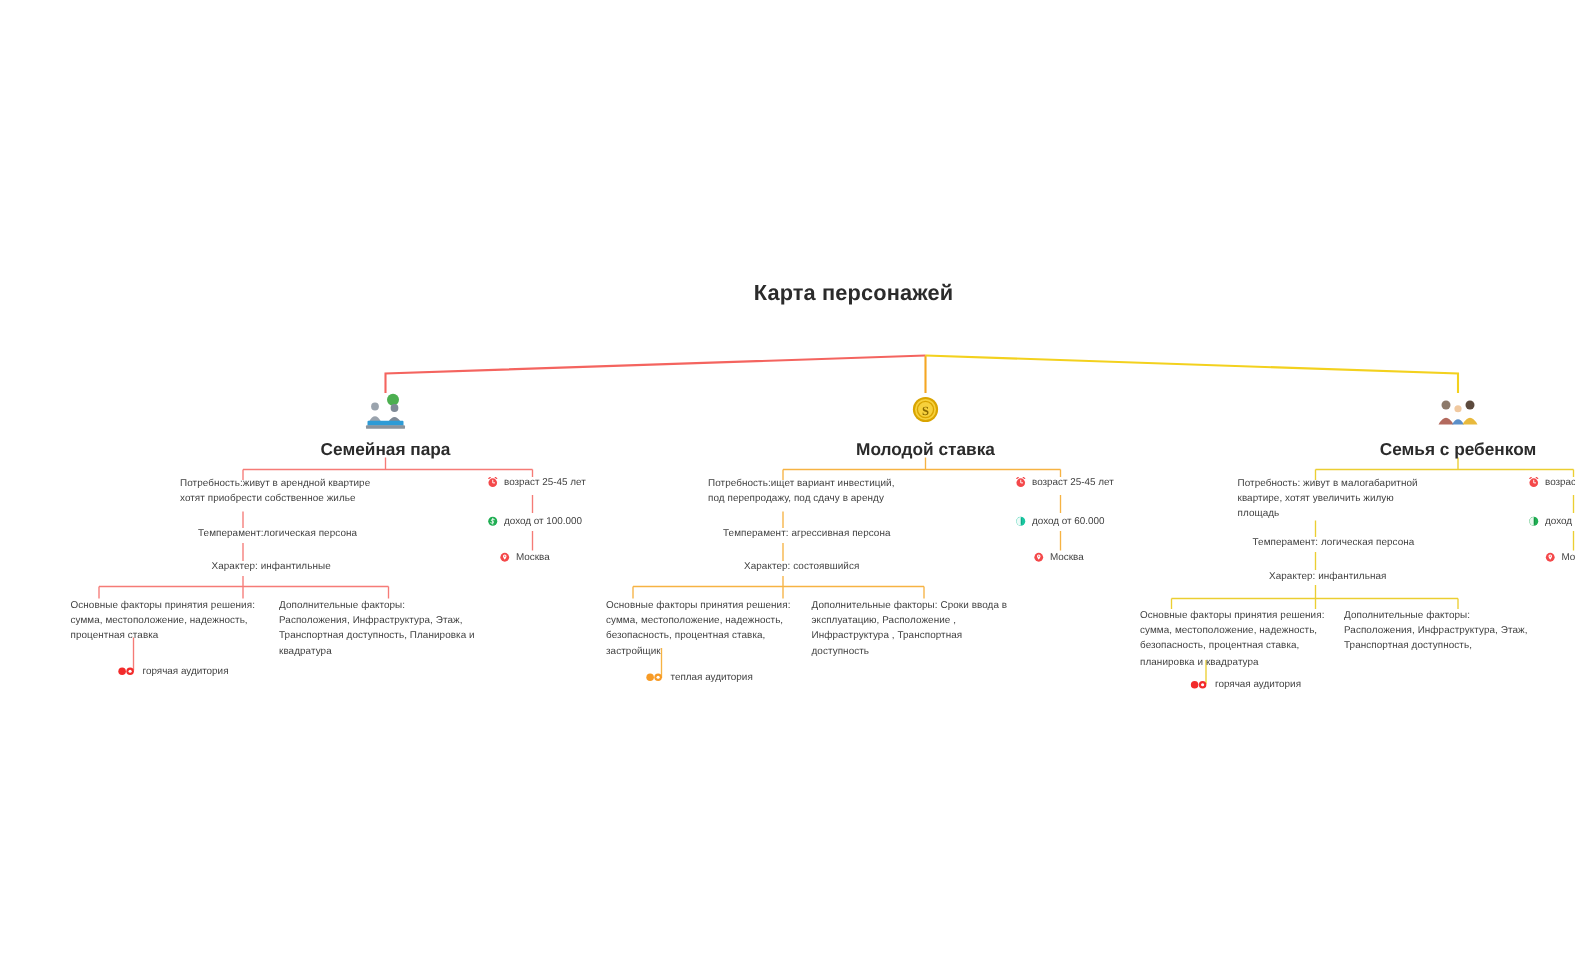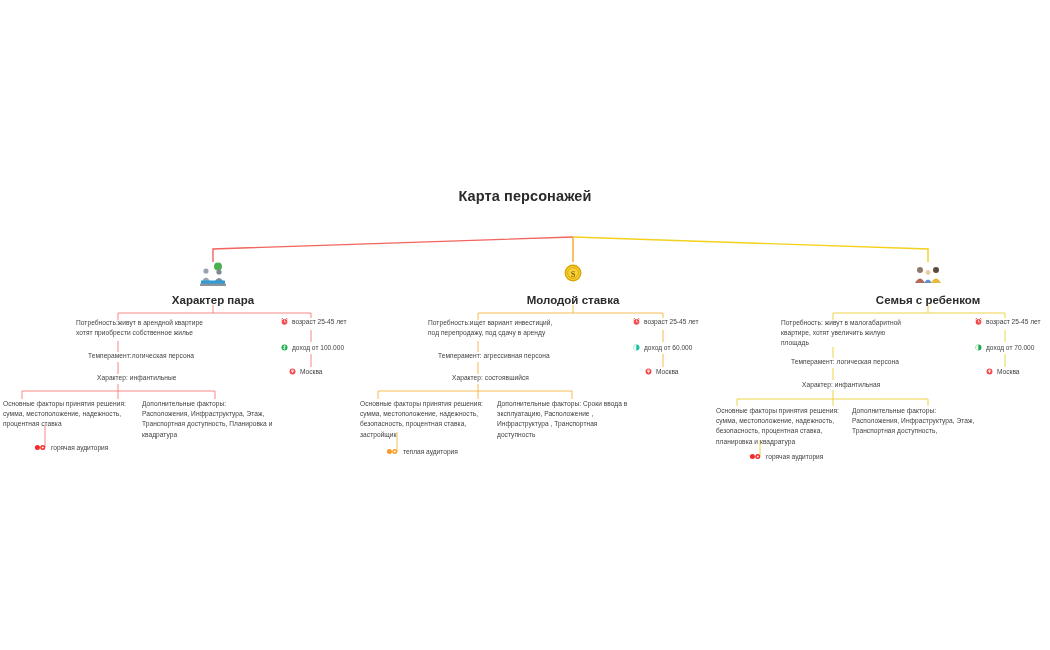--- a/index.html
+++ b/index.html
@@ -15,20 +15,21 @@
     overflow: hidden;
     font-family: "Liberation Sans", "DejaVu Sans", sans-serif;
     color: #333333;
     -webkit-font-smoothing: antialiased;
   }
   #canvas {
     position: absolute;
     inset: 0;
     width: 961px;
     height: 650px;
+    margin-left: 44px;
   }
   #lines {
     position: absolute;
     left: 0;
     top: 0;
     width: 1050px;
     height: 650px;
     pointer-events: none;
   }
   .node {
@@ -163,21 +164,21 @@
   <div class="branch-head" style="left:83px; top:262px;">
     <svg class="avatar" viewBox="0 0 30 26" xmlns="http://www.w3.org/2000/svg">
       <circle cx="20" cy="4.5" r="4" fill="#4CAF50"></circle>
       <circle cx="8" cy="9" r="2.6" fill="#9aa3ad"></circle>
       <path d="M4 19 q4 -7 8 0 z" fill="#9aa3ad"></path>
       <circle cx="21" cy="10" r="2.6" fill="#7f8a96"></circle>
       <path d="M17 19 q4 -6 8 0 z" fill="#7f8a96"></path>
       <rect x="3" y="18.5" width="24" height="3.4" rx="0.6" fill="#2d9bd6"></rect>
       <rect x="2" y="21.5" width="26" height="2.4" rx="0.6" fill="#8a939c"></rect>
     </svg>
-    <div class="branch-label">Характер пара</div>
+    <div class="branch-label">Семейная пара</div>
   </div>
 
   <div class="txt" style="left:76px; top:318px; width:210px;">Потребность:живут в арендной квартире<br>хотят приобрести  собственное жилье</div>
   <div class="txt" style="left:88px; top:351px; width:180px;">Темперамент:логическая персона</div>
   <div class="txt" style="left:97px; top:373px; width:160px;">Характер: инфантильные</div>
   <div class="txt" style="left:3px; top:399px; width:130px;">Основные факторы принятия решения:<br>сумма, местоположение, надежность,<br>процентная ставка</div>
   <div class="txt" style="left:142px; top:399px; width:140px;">Дополнительные факторы:<br>Расположения, Инфраструктура, Этаж,<br>Транспортная доступность, Планировка и<br>квадратура</div>
 
   <div class="attr" style="left:281px; top:318px;">
     <svg class="ico" viewBox="0 0 10 10" xmlns="http://www.w3.org/2000/svg">

